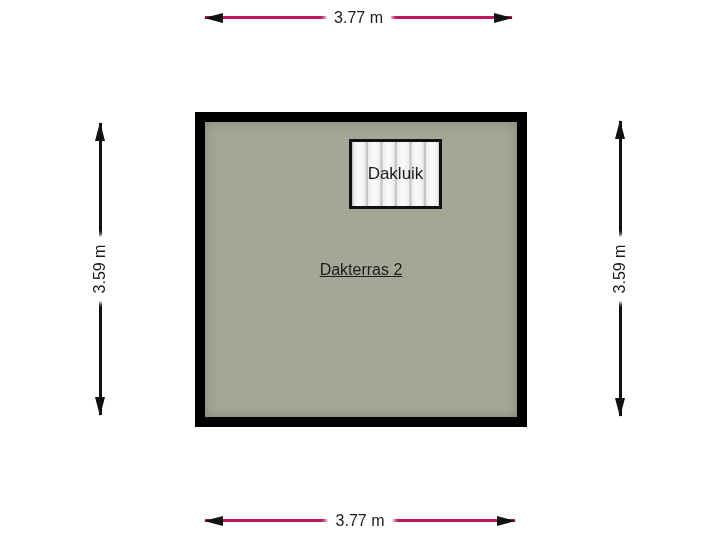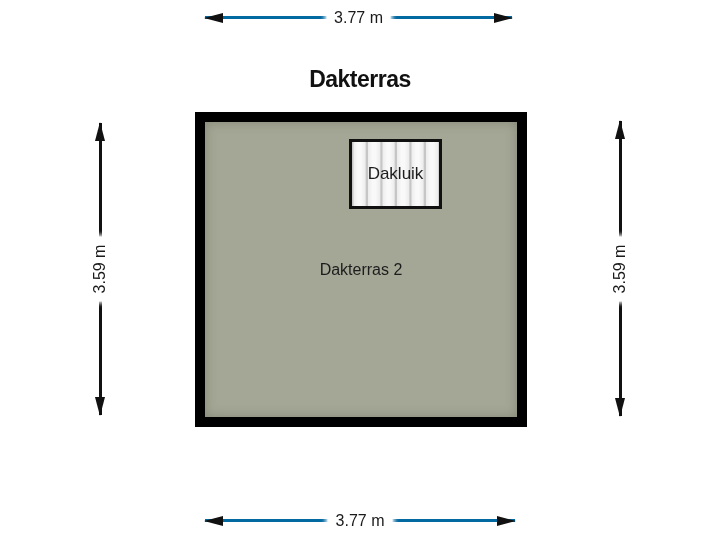--- a/index.html
+++ b/index.html
@@ -42,20 +42,21 @@
     box-shadow: inset 0 0 12px rgba(55, 55, 35, 0.28);
   }
   .room-label {
     position: absolute;
     left: 195px;
     top: 261px;
     width: 332px;
     text-align: center;
     font-size: 16px;
     color: #1c1c1c;
+    text-decoration: underline;
   }
 
   
   .skylight {
     position: absolute;
     left: 349px;
     top: 139px;
     width: 93px;
     height: 70px;
     box-sizing: border-box;
@@ -77,21 +78,21 @@
   .skylight-label {
     font-size: 17px;
     color: #1c1c1c;
     background: transparent;
   }
 
   
   .dim-line-h {
     position: absolute;
     height: 3px;
-    background: #0369a1;
+    background: #be185d;
   }
   .dim-line-v {
     position: absolute;
     width: 3px;
     background: #111111;
   }
   .ah {
     position: absolute;
     width: 0;
     height: 0;
@@ -151,21 +152,20 @@
 <div class="canvas">
 
   <div>
     <div class="dim-line-h" style="left:205px; top:16px; width:307px;">
       <span class="ah ah-left"></span>
       <span class="ah ah-right"></span>
       <span class="dim-label">3.77 m</span>
     </div>
   </div>
 
-  <div class="plan-title">Dakterras</div>
 
   <div class="room"></div>
 
   <div class="skylight">
     <span class="skylight-label">Dakluik</span>
   </div>
 
   <div class="room-label">Dakterras 2</div>
 
   <div>

